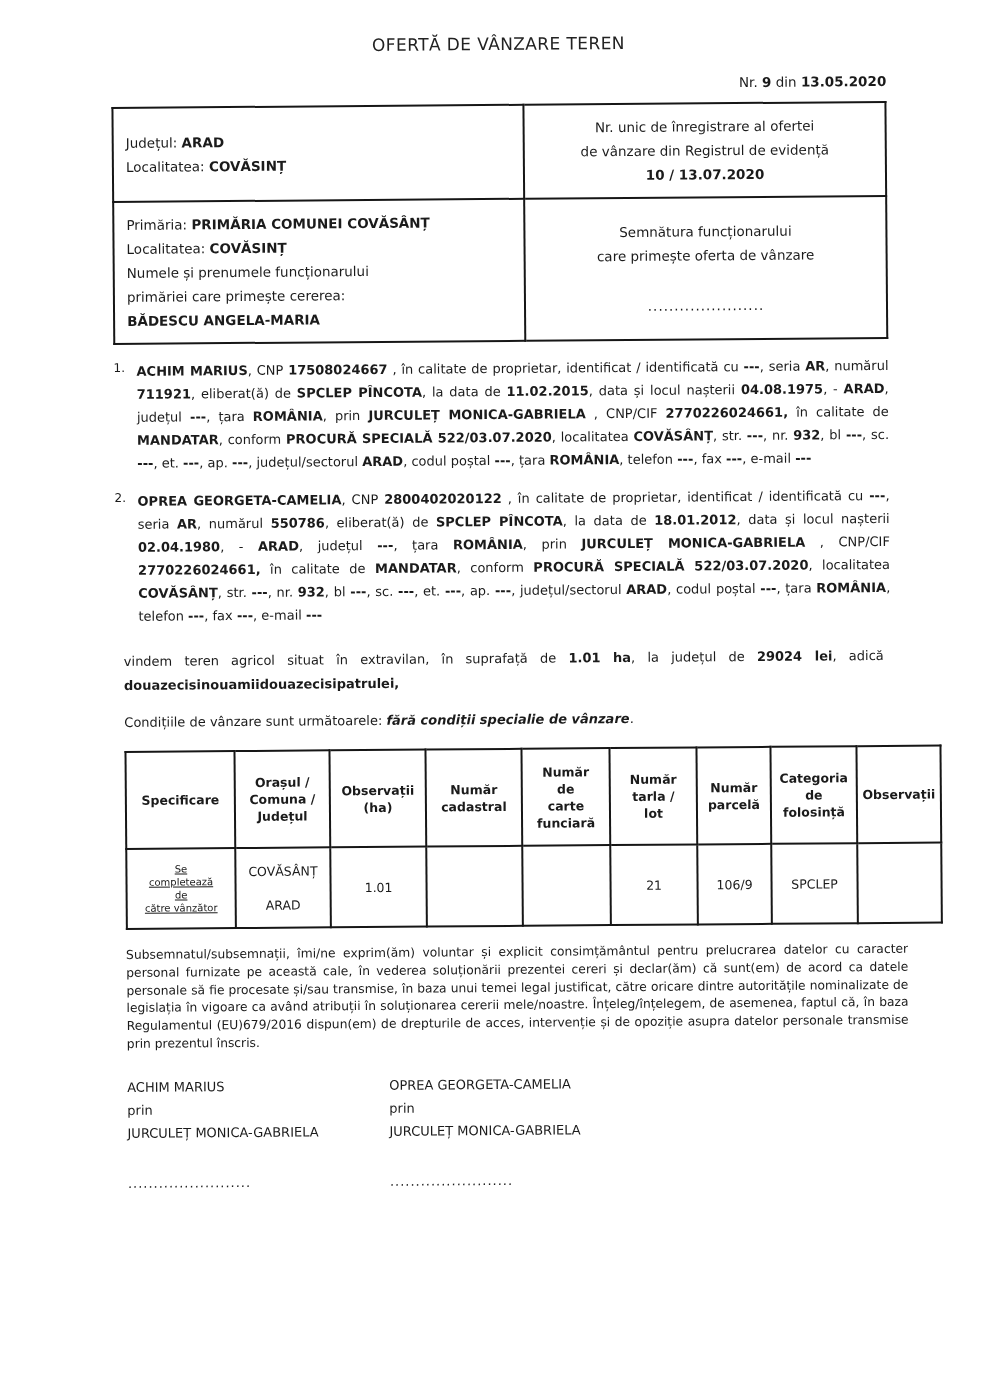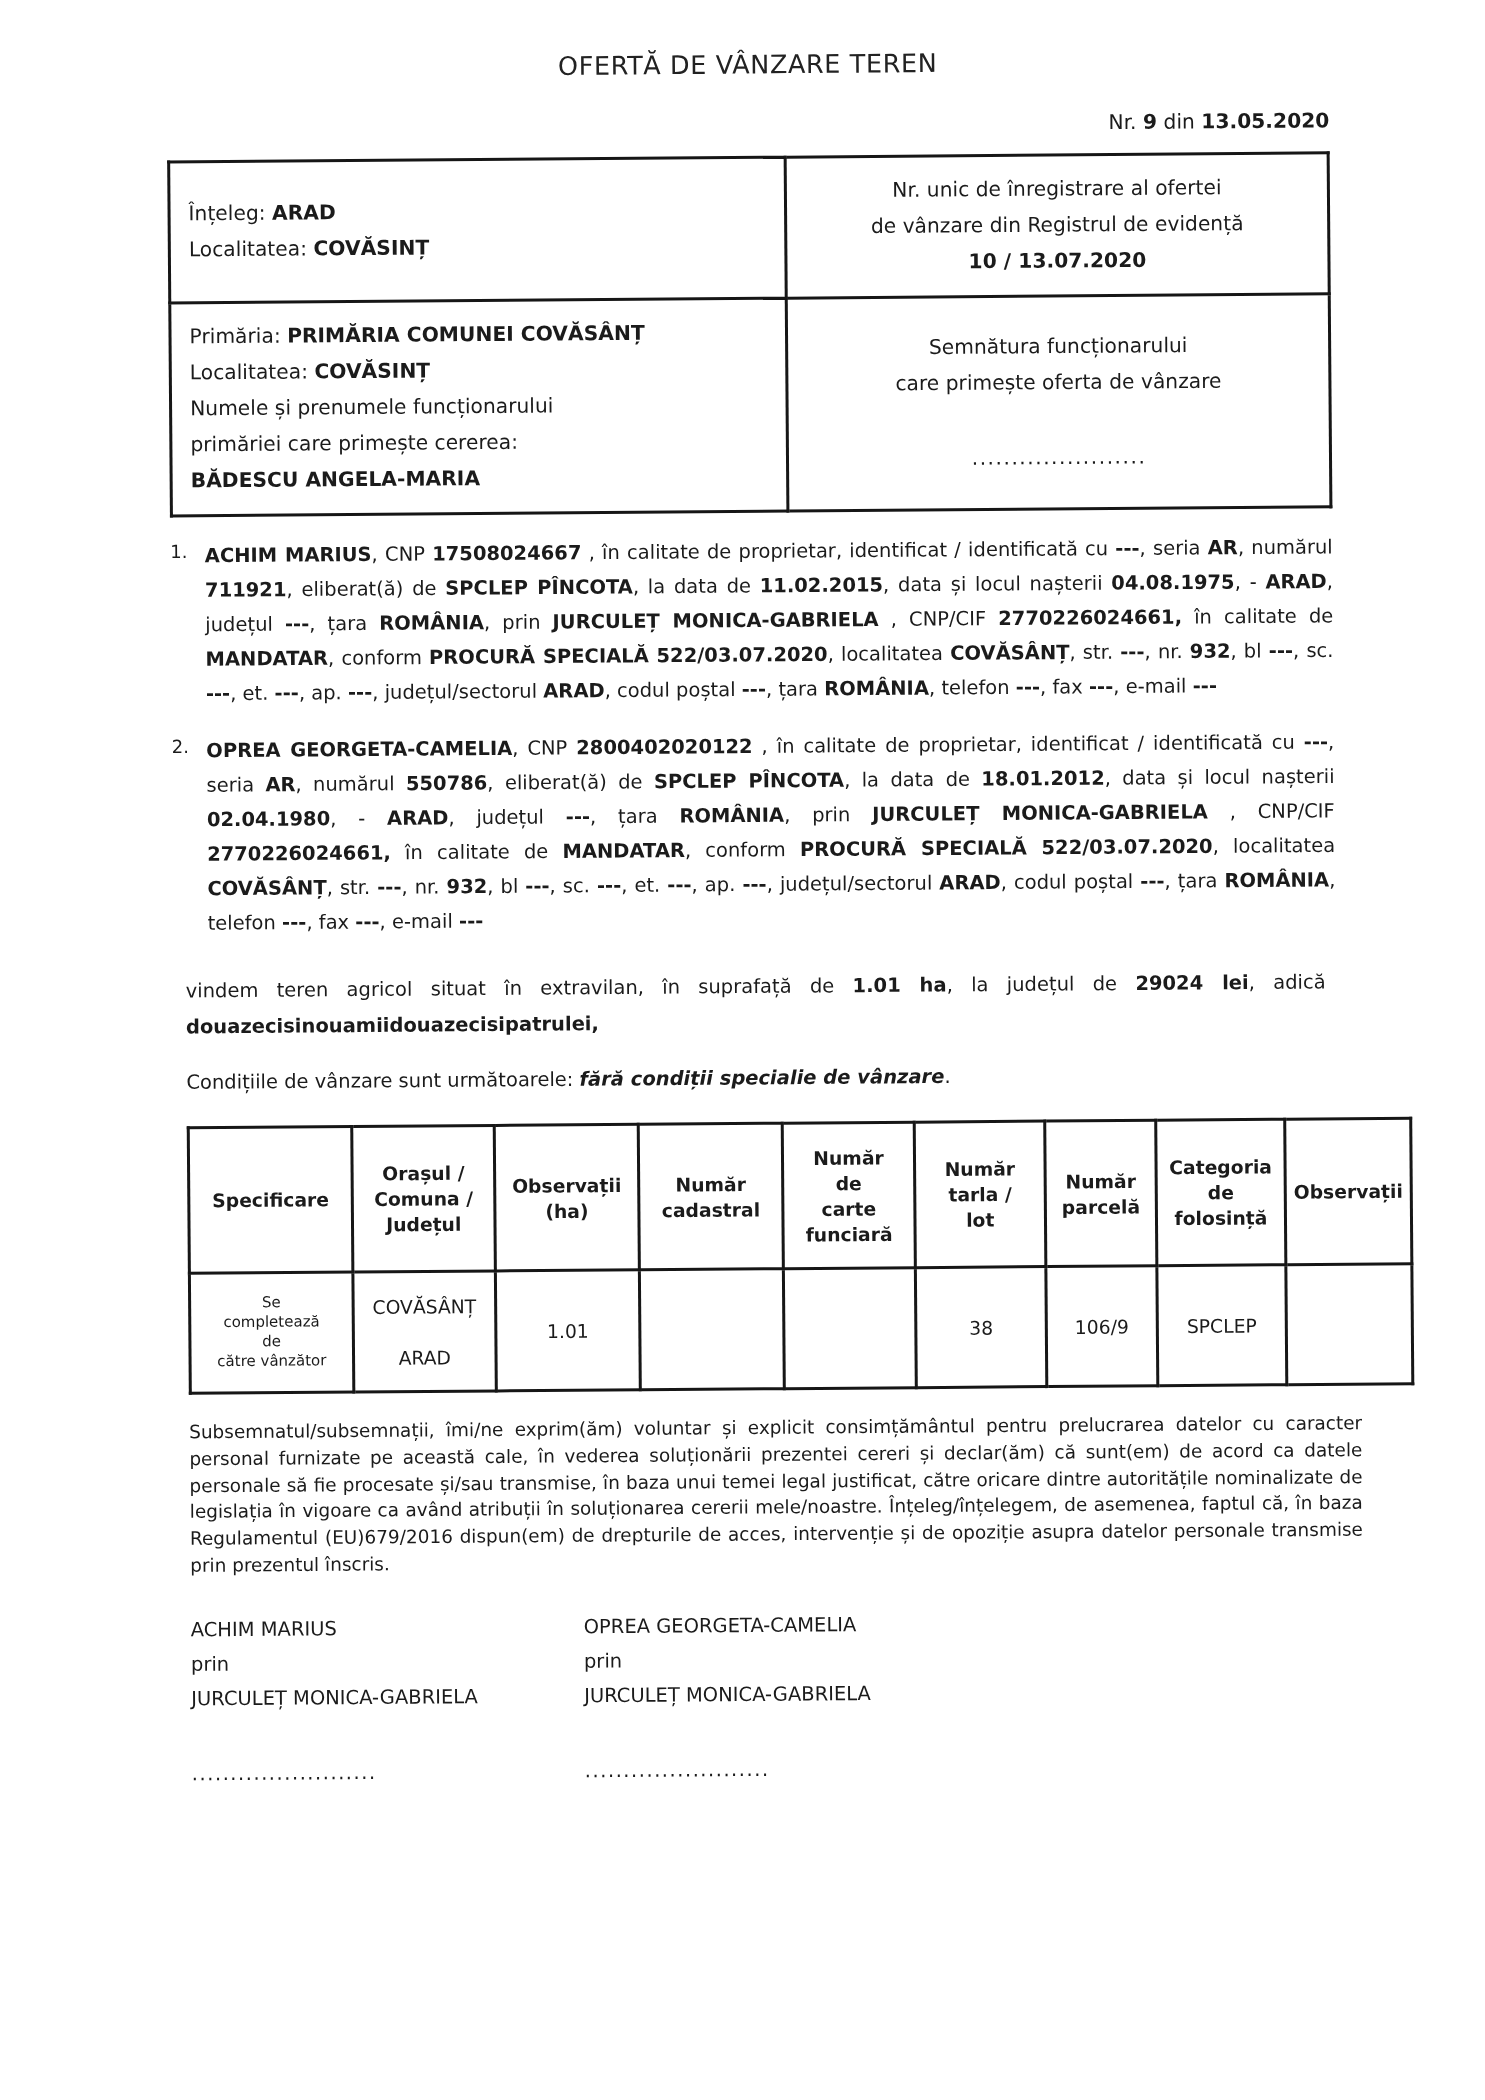--- a/index.html
+++ b/index.html
@@ -50,21 +50,21 @@
   .land-table{
     width:815px;table-layout:fixed;margin:16px 0 0 8px;
     font-size:12.5px;text-align:center;
   }
   .land-table th,.land-table td{
     border:2px solid #161616;vertical-align:middle;padding:4px 3px;
     white-space:pre-line;line-height:17px;
   }
   .land-table th{font-weight:bold;height:87px;}
   .land-table td{height:70px;}
-  .land-table td.small-note{font-size:10px;line-height:13px;}
+  .land-table td.small-note{font-size:10px;line-height:13px;text-decoration:underline;}
 
   .consent-para{
     margin:17px -15px 0 8px;font-size:12.3px;line-height:17.8px;text-align:justify;
   }
 
   .signatures{display:flex;margin:22px 0 0 8px;font-size:13px;}
   .sig-col{width:262px;line-height:23px;}
   .sig-col .sig-dots{display:block;margin-top:27px;letter-spacing:1px;}
 </style>
 </head>
@@ -74,21 +74,21 @@
   <div class="content">
 
     <h1 class="doc-title">OFERTĂ DE VÂNZARE TEREN</h1>
 
     <p class="reg-line"><span>Nr. </span><span class="b">9</span><span> din </span><span class="b">13.05.2020</span></p>
 
     <table class="hdr-table">
       <tbody>
           <tr>
         <td class="cell-left">
-          <div><span>Înțeleg: </span><span class="b">ARAD</span></div>
+          <div><span>Județul: </span><span class="b">ARAD</span></div>
           <div><span>Localitatea: </span><span class="b">COVĂSINȚ</span></div>
         </td>
         <td class="cell-right">
           <div>Nr. unic de înregistrare al ofertei</div>
           <div>de vânzare din Registrul de evidență</div>
           <div class="b">10 / 13.07.2020</div>
         </td>
       </tr>
       <tr>
         <td class="cell-left">
@@ -156,21 +156,21 @@
         <td class="small-note">Se
 completează
 de
 către vânzător</td>
         <td>COVĂSÂNȚ
 
 ARAD</td>
         <td>1.01</td>
         <td></td>
         <td></td>
-        <td>38</td>
+        <td>21</td>
         <td>106/9</td>
         <td>SPCLEP</td>
         <td></td>
       </tr>
     </tbody>
       </table>
 
     <p class="consent-para">Subsemnatul/subsemnații, îmi/ne exprim(ăm) voluntar și explicit consimțământul pentru prelucrarea datelor cu caracter personal furnizate pe această cale, în vederea soluționării prezentei cereri și declar(ăm) că sunt(em) de acord ca datele personale să fie procesate și/sau transmise, în baza unui temei legal justificat, către oricare dintre autoritățile nominalizate de legislația în vigoare ca având atribuții în soluționarea cererii mele/noastre. Înțeleg/înțelegem, de asemenea, faptul că, în baza Regulamentul (EU)679/2016 dispun(em) de drepturile de acces, intervenție și de opoziție asupra datelor personale transmise prin prezentul înscris.</p>
 
     <div class="signatures">

